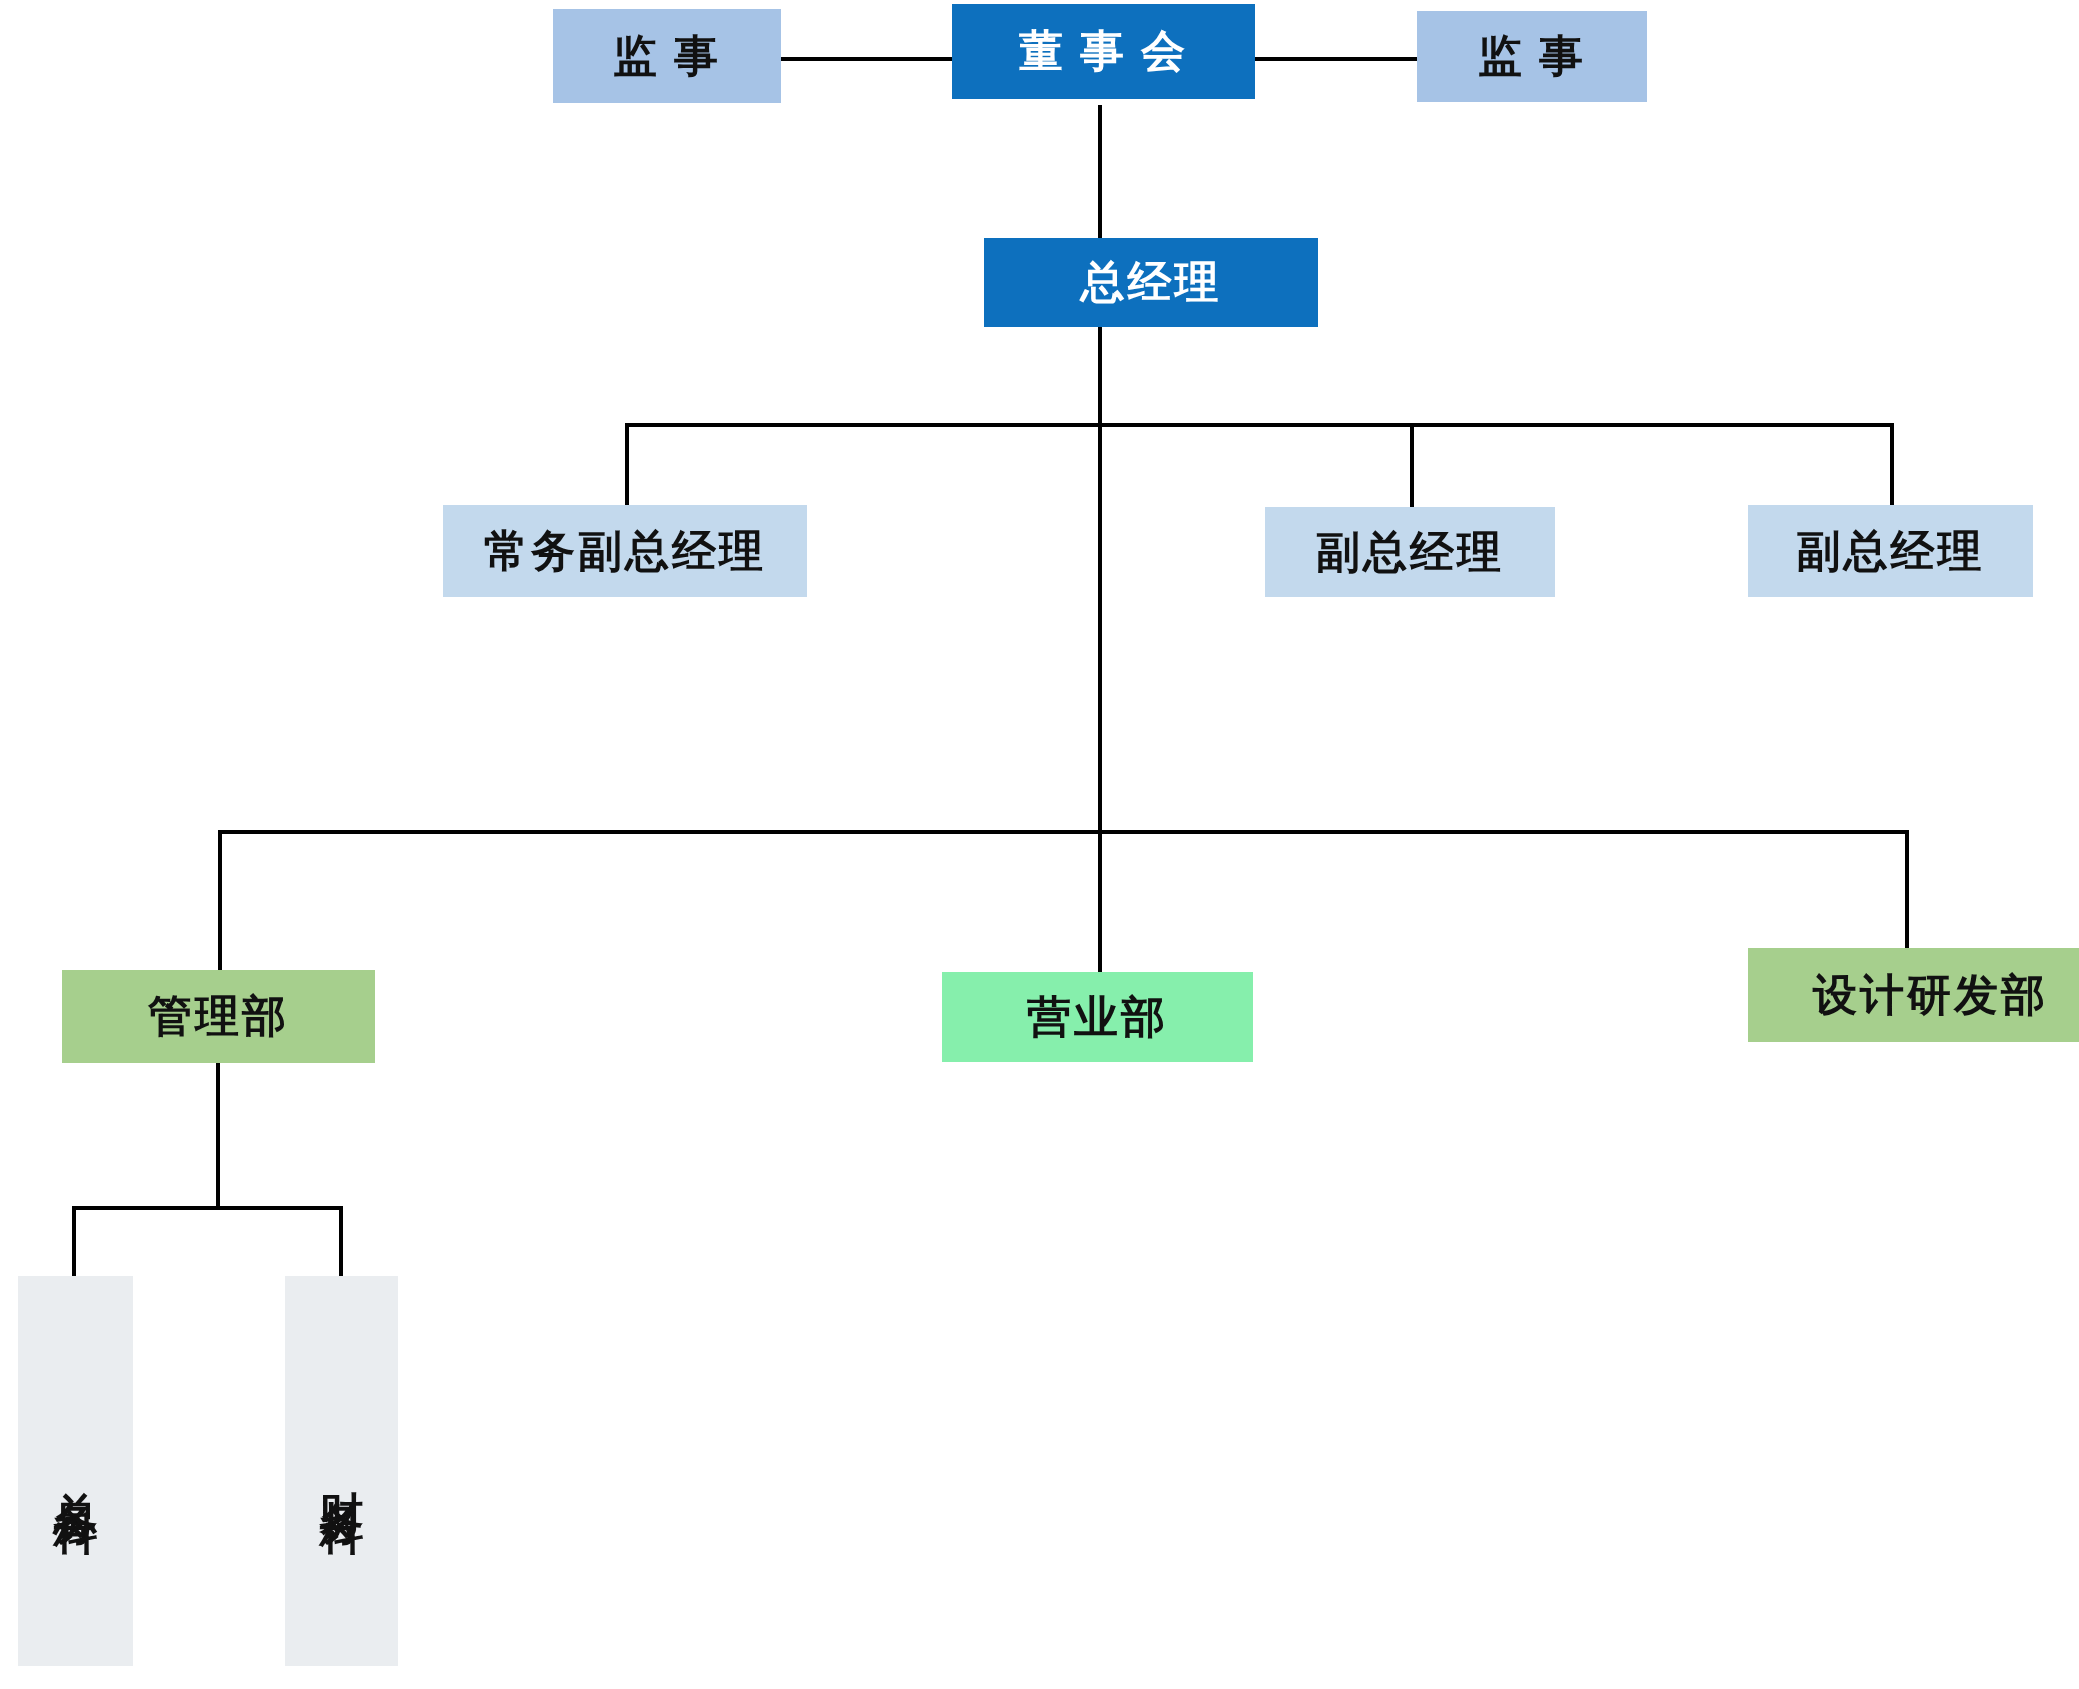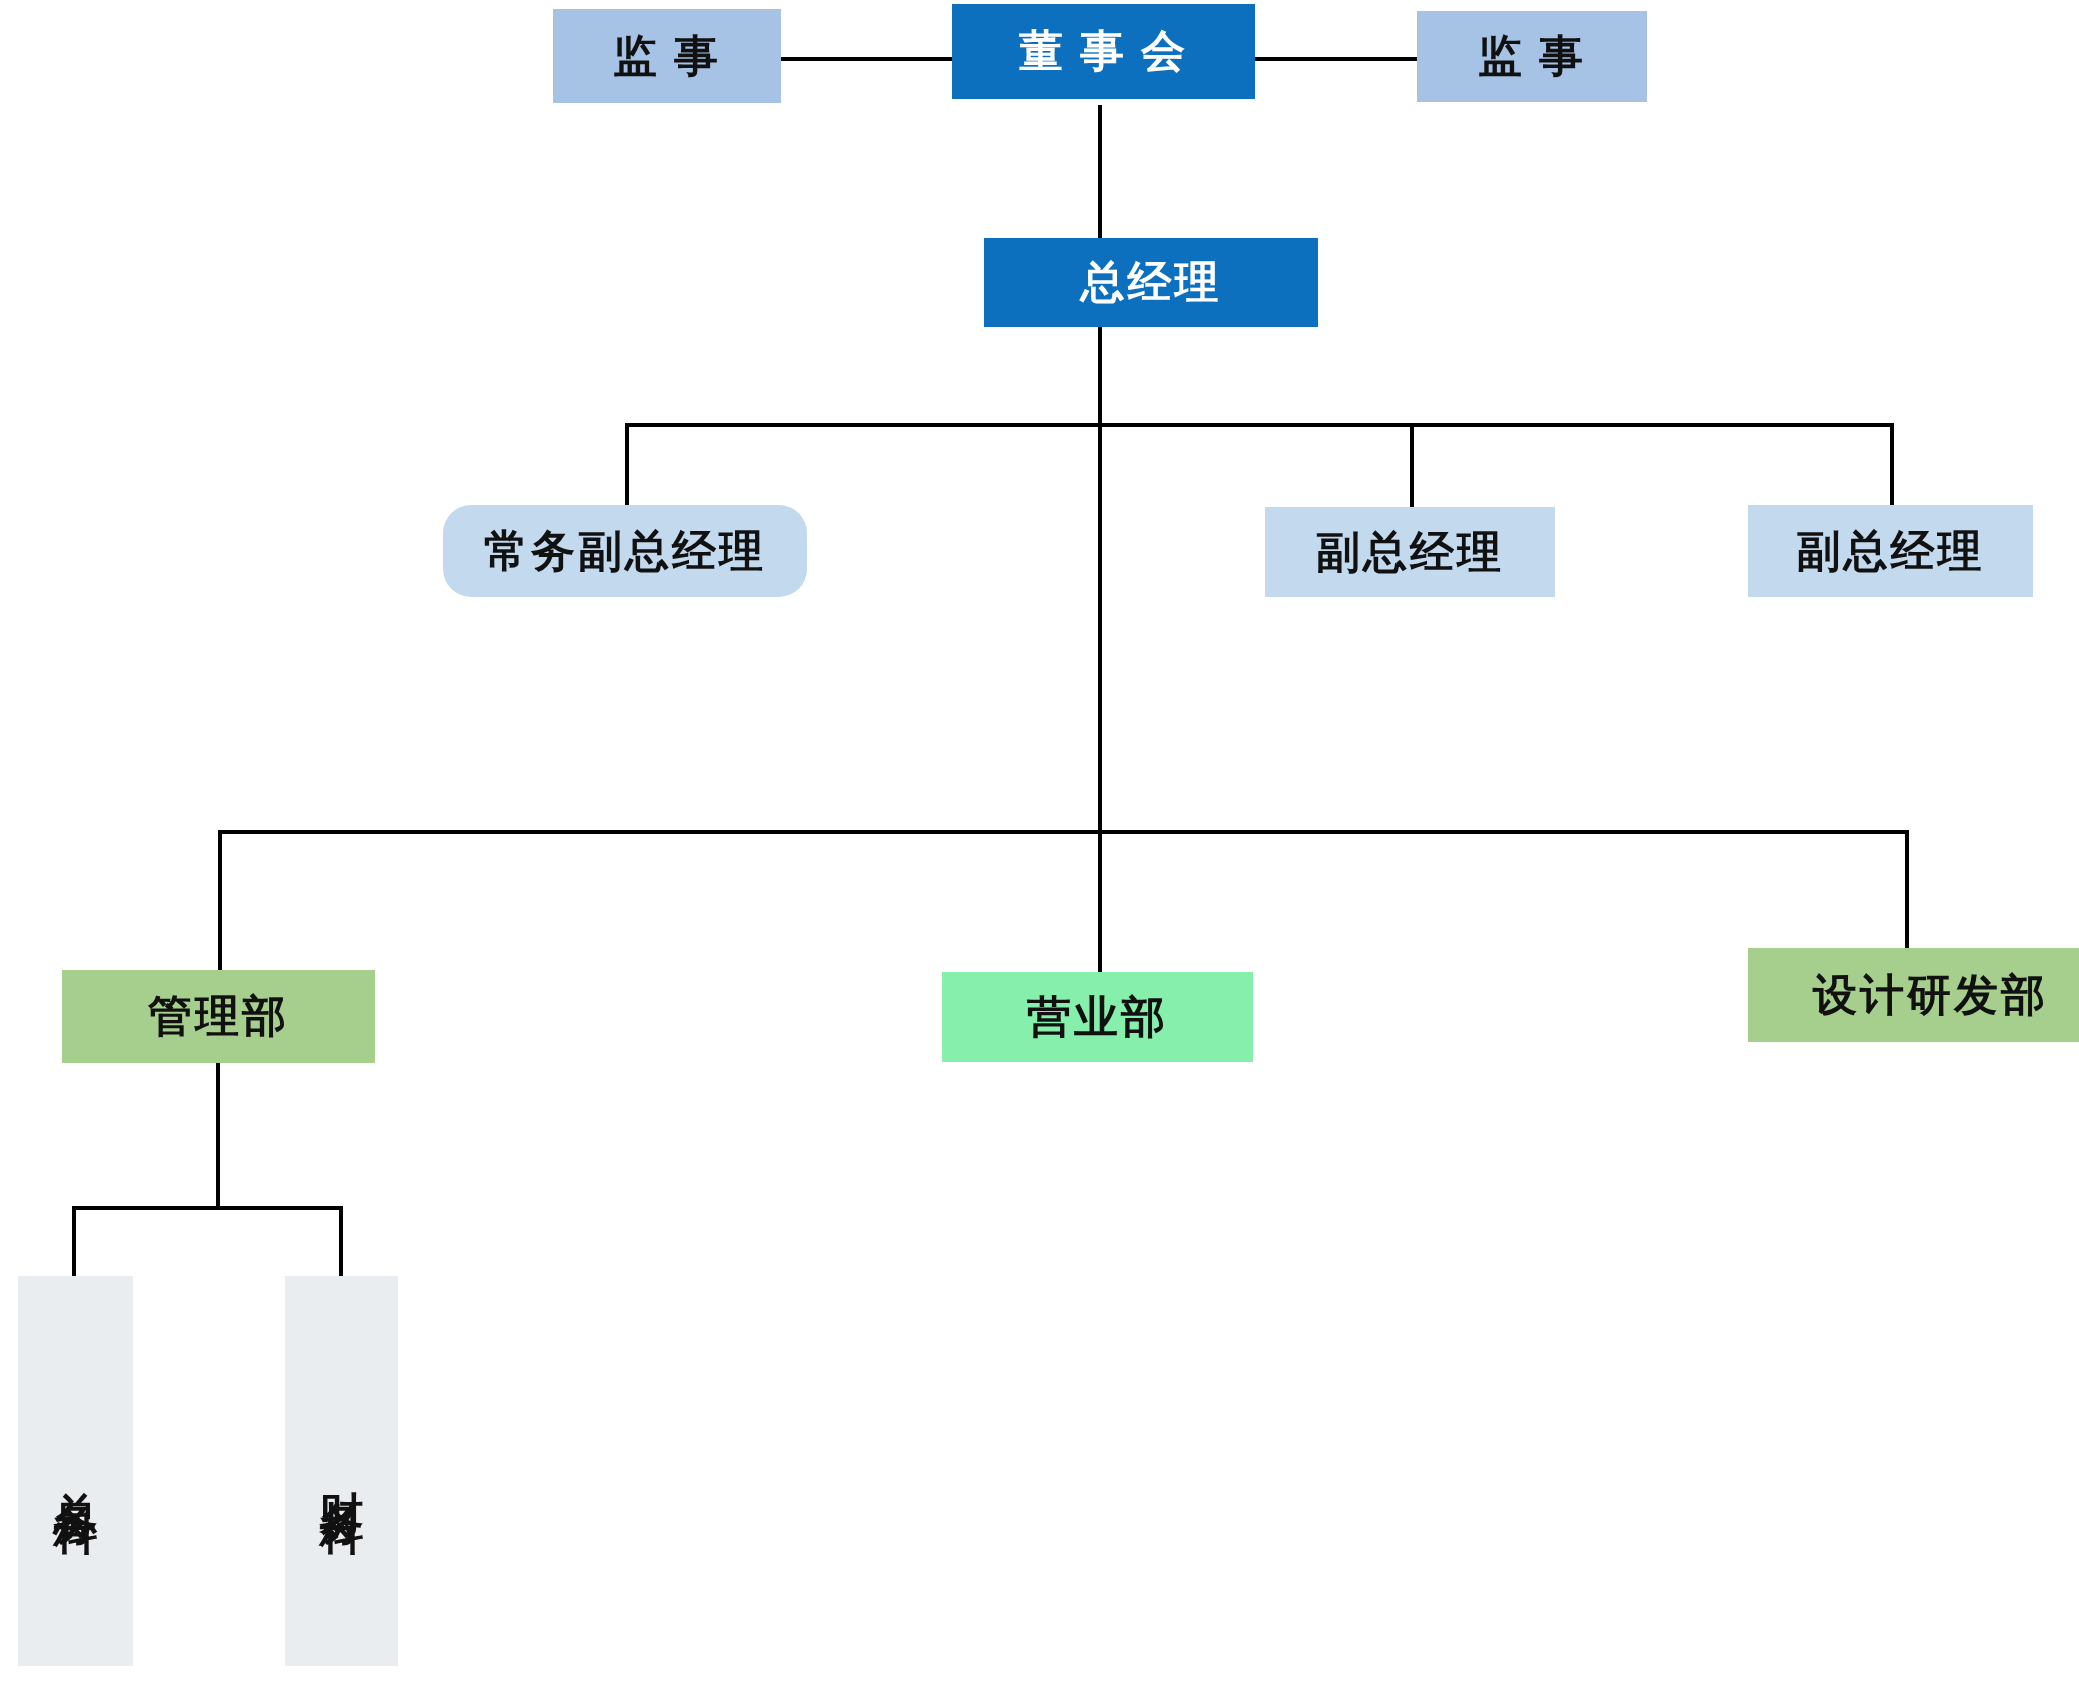--- a/index.html
+++ b/index.html
@@ -40,21 +40,21 @@
   .line {
     position: absolute;
     background: #000000;
   }
 
   
   #sup-left   { left: 553px;  top: 9px;    width: 228px; height: 94px; }
   #board      { left: 952px;  top: 4px;   width: 303px; height: 95px; }
   #sup-right  { left: 1417px; top: 11px;   width: 230px; height: 91px; }
   #gm         { left: 945px;  top: 238px;  width: 334px; height: 89px; margin-left: 39px; }
-  #exec-dgm   { left: 443px;  top: 505px;  width: 364px; height: 92px; border-radius: 28px; }
+  #exec-dgm   { left: 443px;  top: 505px;  width: 364px; height: 92px; }
   #dgm1       { left: 1265px; top: 507px;  width: 290px; height: 90px; }
   #dgm2       { left: 1748px; top: 505px;  width: 285px; height: 92px; }
   #mgmt       { left: 62px;   top: 970px;  width: 313px; height: 93px; }
   #sales      { left: 942px;  top: 972px;  width: 311px; height: 90px; }
   #design     { left: 1748px; top: 948px;  width: 365px; height: 94px; }
   #gaffairs   { left: 18px;   top: 1276px; width: 115px; height: 390px; }
   #finance    { left: 285px;  top: 1276px; width: 113px; height: 390px; }
 
   
   #ln-supl-board  { left: 781px;  top: 57px;   width: 171px;  height: 4px; }

